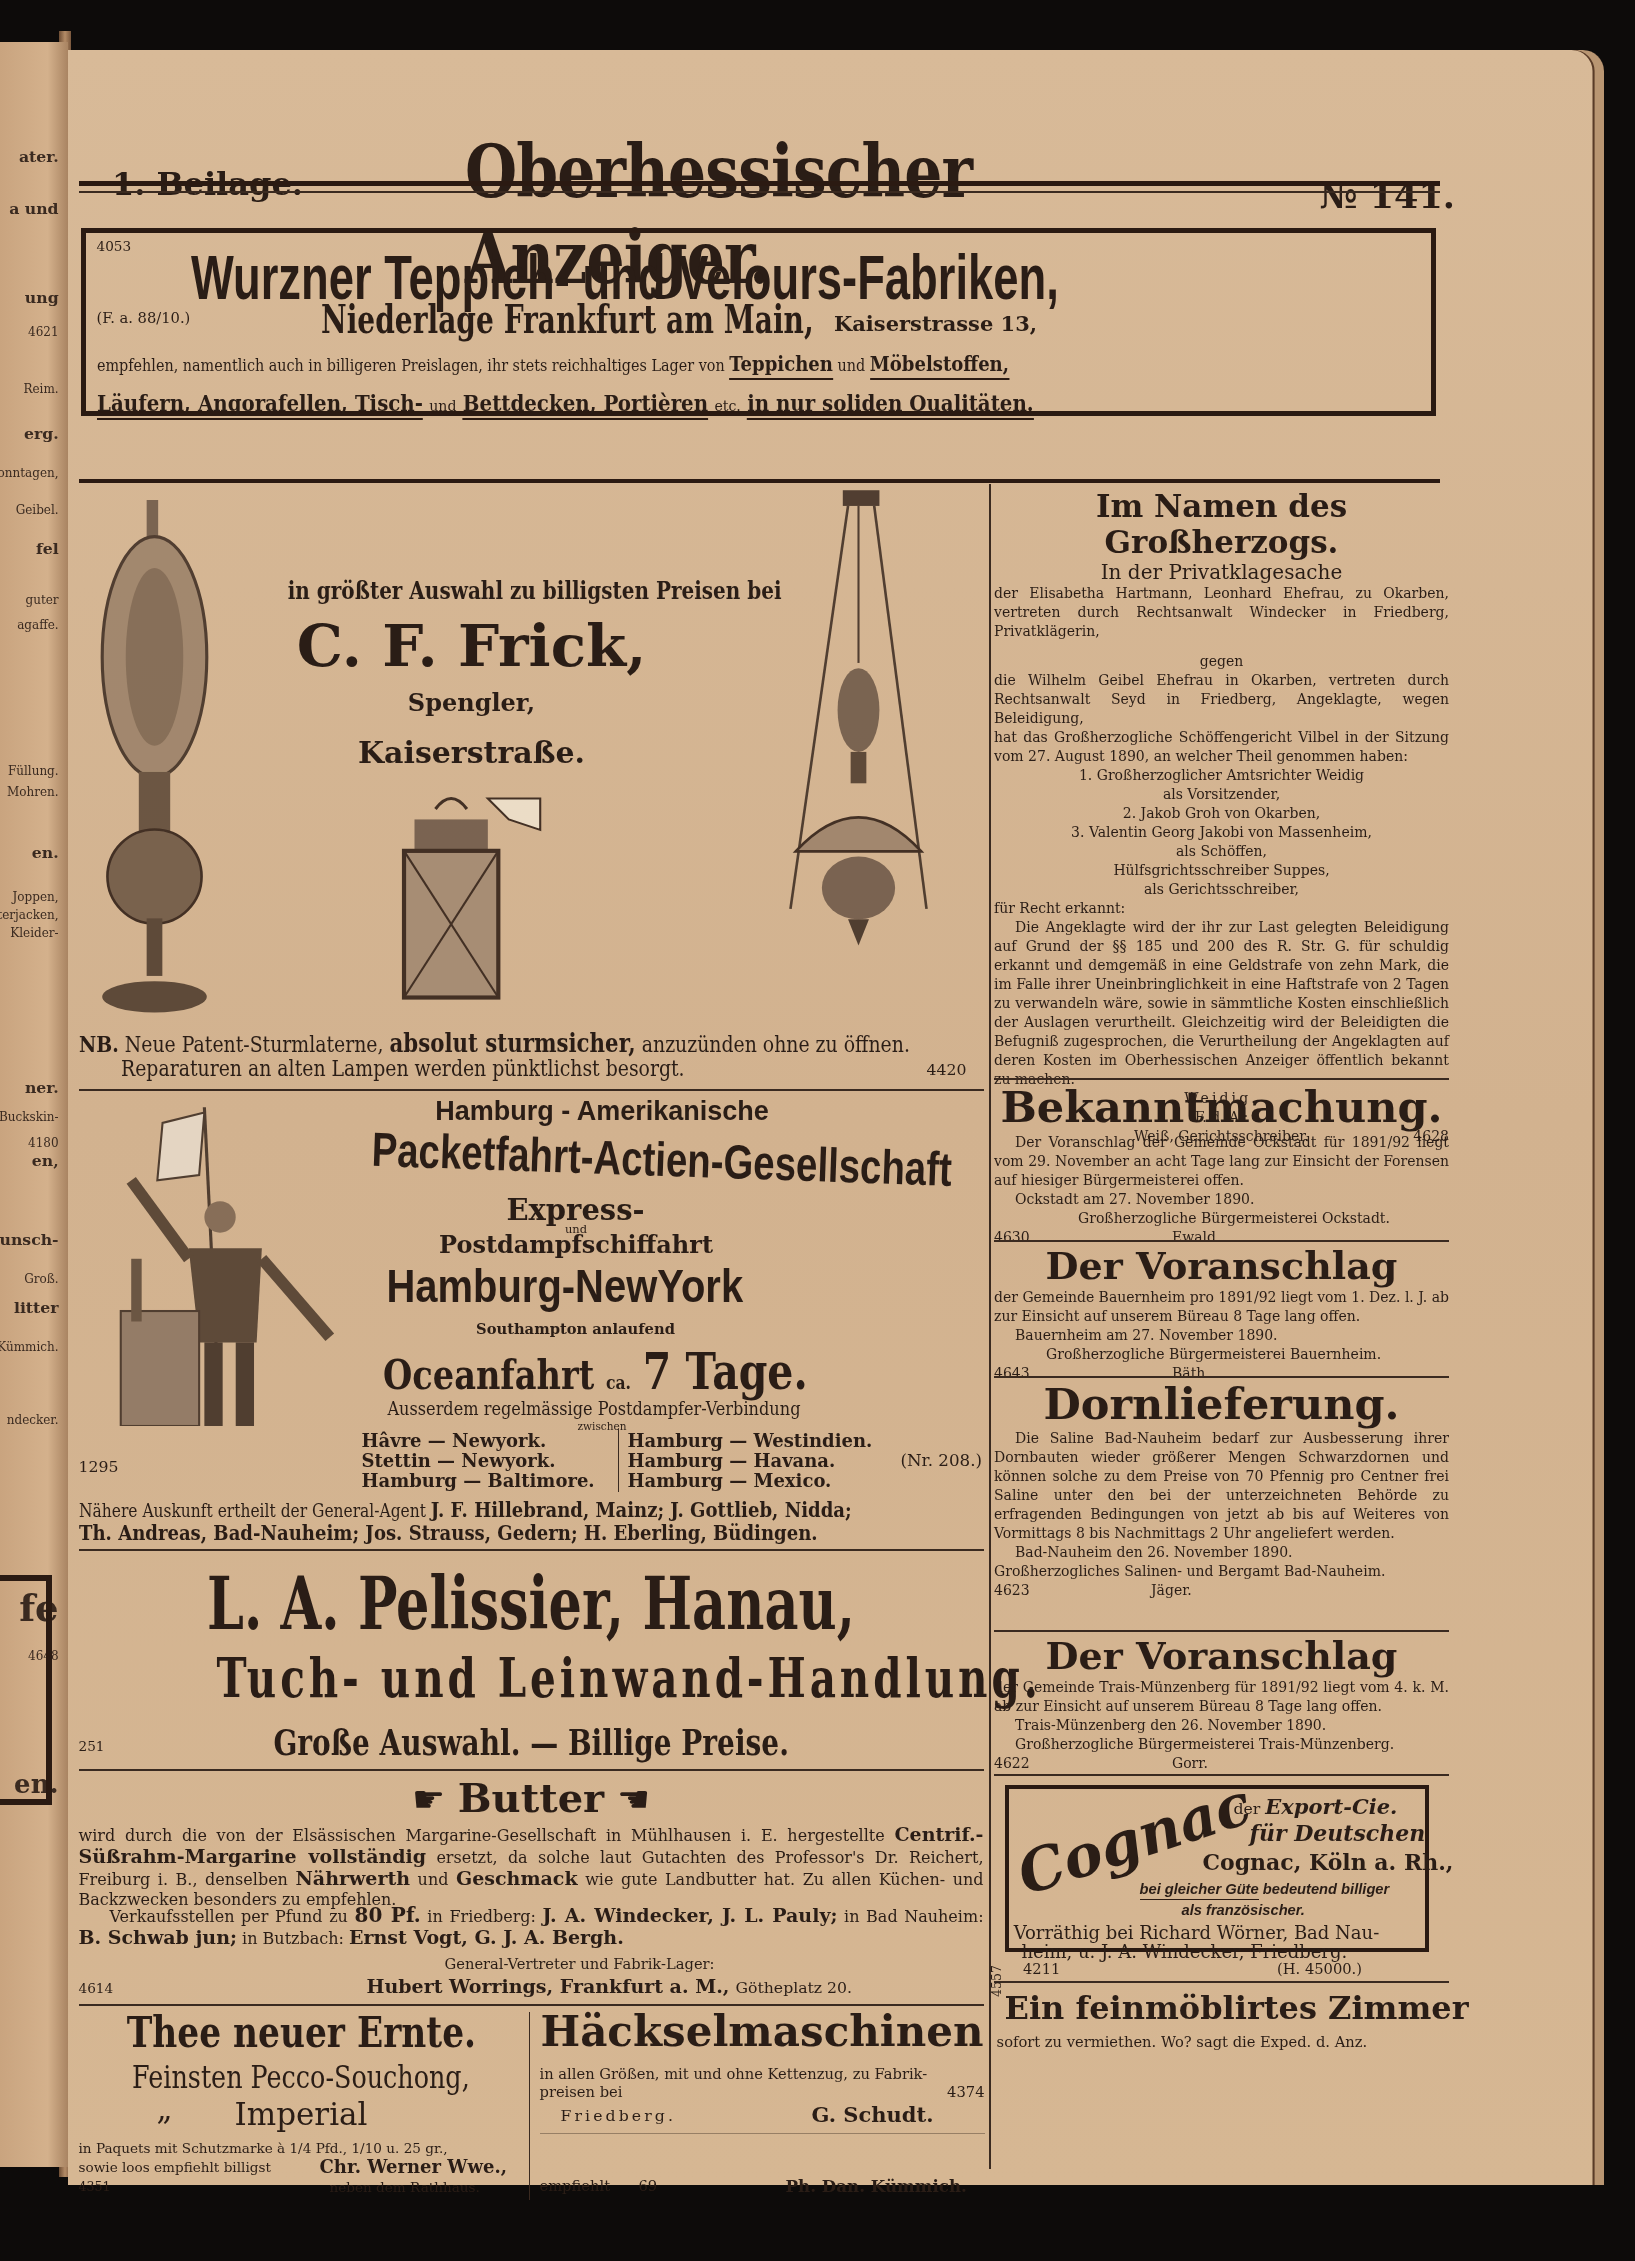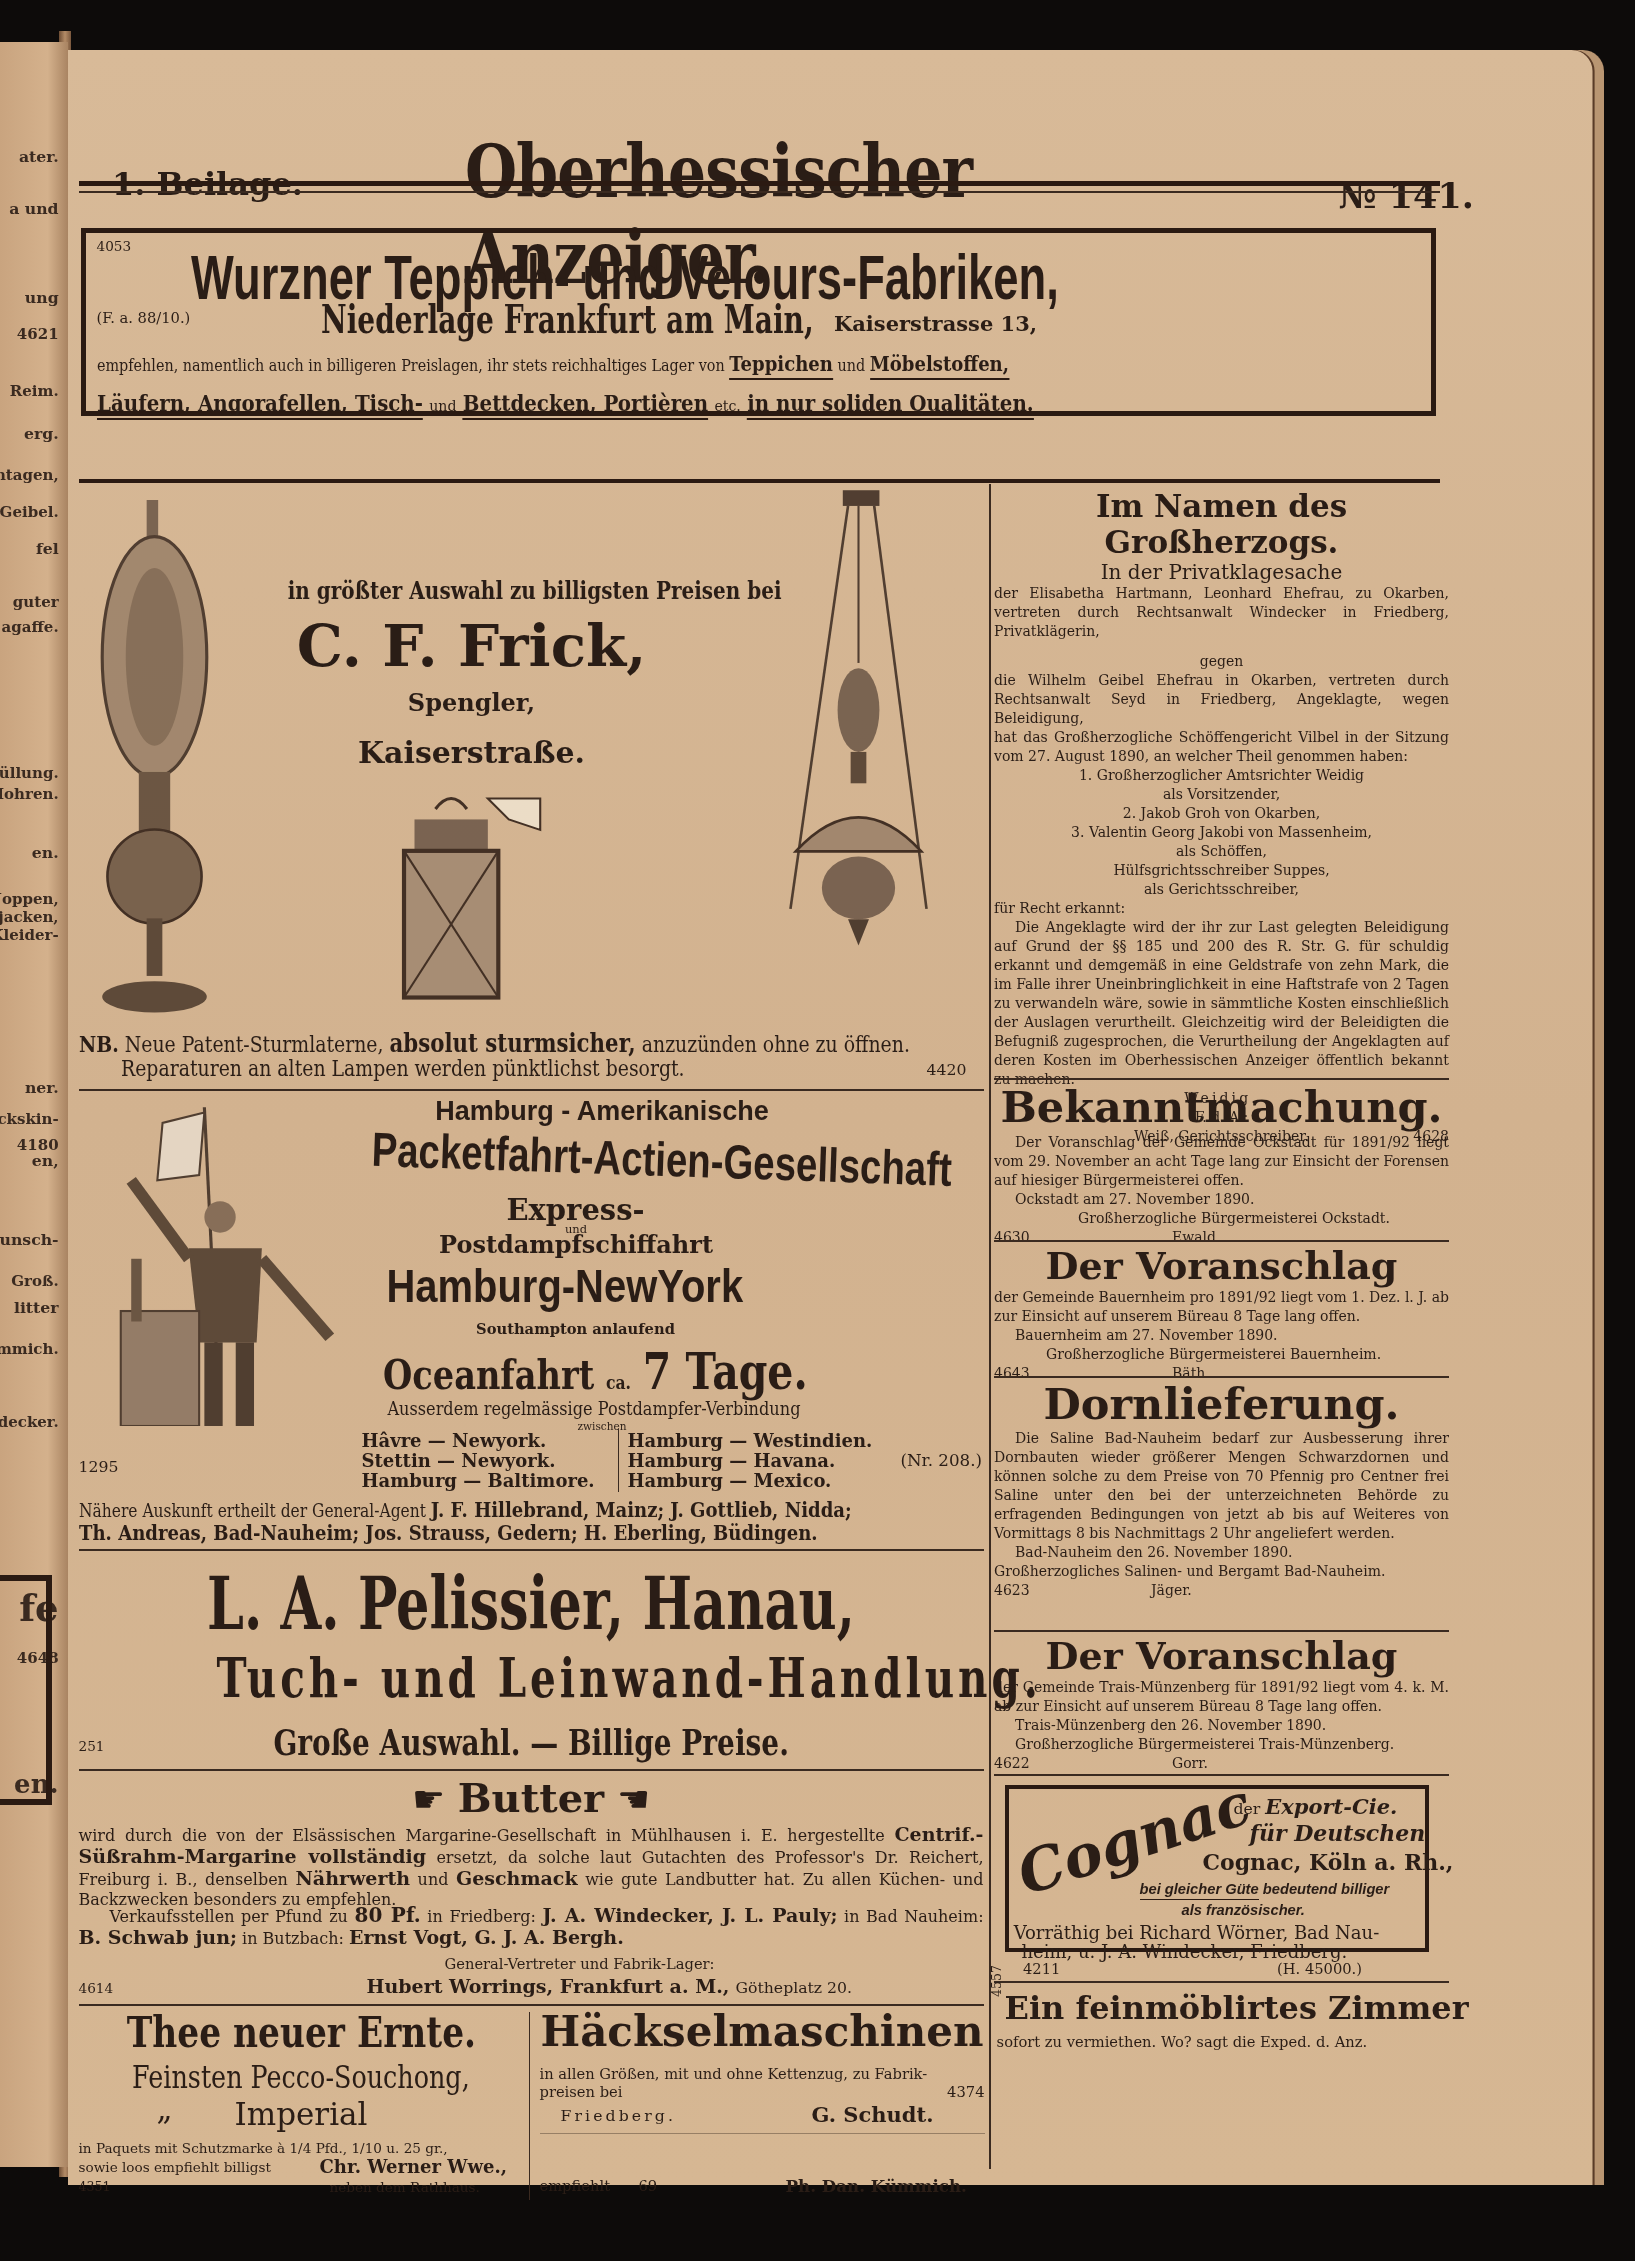--- a/index.html
+++ b/index.html
@@ -11,39 +11,39 @@
   }
   .left-page {
     position: absolute; left: 0; top: 42px; width: 68px; height: 2125px;
     background: linear-gradient(90deg, #c9a47f 0%, #d4b18c 70%, #a98462 100%);
     overflow: hidden;
   }
   .left-page .frag {
     position: absolute; right: 9.4px; font-size: 15.7px; white-space: nowrap;
     font-weight: bold; color: #3a2a20; font-family: "DejaVu Serif", serif;
   }
-  .left-page .frag.s { font-size: 15px; font-weight: bold; }
+  .left-page .frag.s { font-size: 12px; font-weight: normal; }
   .spine {
     position: absolute; left: 59px; top: 31px; width: 11.5px; height: 2146px;
     background: linear-gradient(90deg, #6d4d34, #b48c67, #7a583d);
   }
   .page {
     position: absolute; left: 68px; top: 50px; width: 1536px; height: 2135px;
     background: #d5b694;
     background-image: linear-gradient(180deg, #d8ba98 0%, #d2b28f 50%, #d6b793 100%);
     border-radius: 0 21px 0 0;
     box-shadow: inset -9.4px 0 0 #b99672, inset -11.5px 0 0 #5a3c28;
   }
   .masthead { position: absolute; left: 31px; top: 47px; width: 1376px; height: 84px; }
   .beilage { position: absolute; left: 13px; top: 68px; font-size: 32px; font-weight: bold; }
   .title {
     position: absolute; left: 366px; top: 31px; font-size: 73px; font-weight: bold;
     letter-spacing: -1px; font-family: "DejaVu Serif", serif; transform: scaleX(0.82); transform-origin: left;
   }
-  .issue { position: absolute; right: 1px; top: 78px; font-size: 35px; font-weight: bold; }
+  .issue { position: absolute; right: 20px; top: 78px; font-size: 35px; font-weight: bold; }
   .rule-thick { position: absolute; left: 10.5px; width: 1361px; height: 5.2px; background: #2b1a12; }
   .rule-thin { position: absolute; left: 10.5px; width: 1361px; height: 1.6px; background: #3a2a20; }
   .wurzner {
     position: absolute; left: 13px; top: 178px; width: 1355px; height: 188px;
     border: 5.2px solid #2a1a12; box-sizing: border-box; padding: 6.3px 15.7px;
   }
   .abs { position: absolute; }
   .condensed { display: inline-block; transform: scaleX(0.78); transform-origin: left; white-space: nowrap; }
   .bold { font-weight: bold; }
   .u { border-bottom: 2.6px solid #2a1a12; padding-bottom: 2.1px; }

